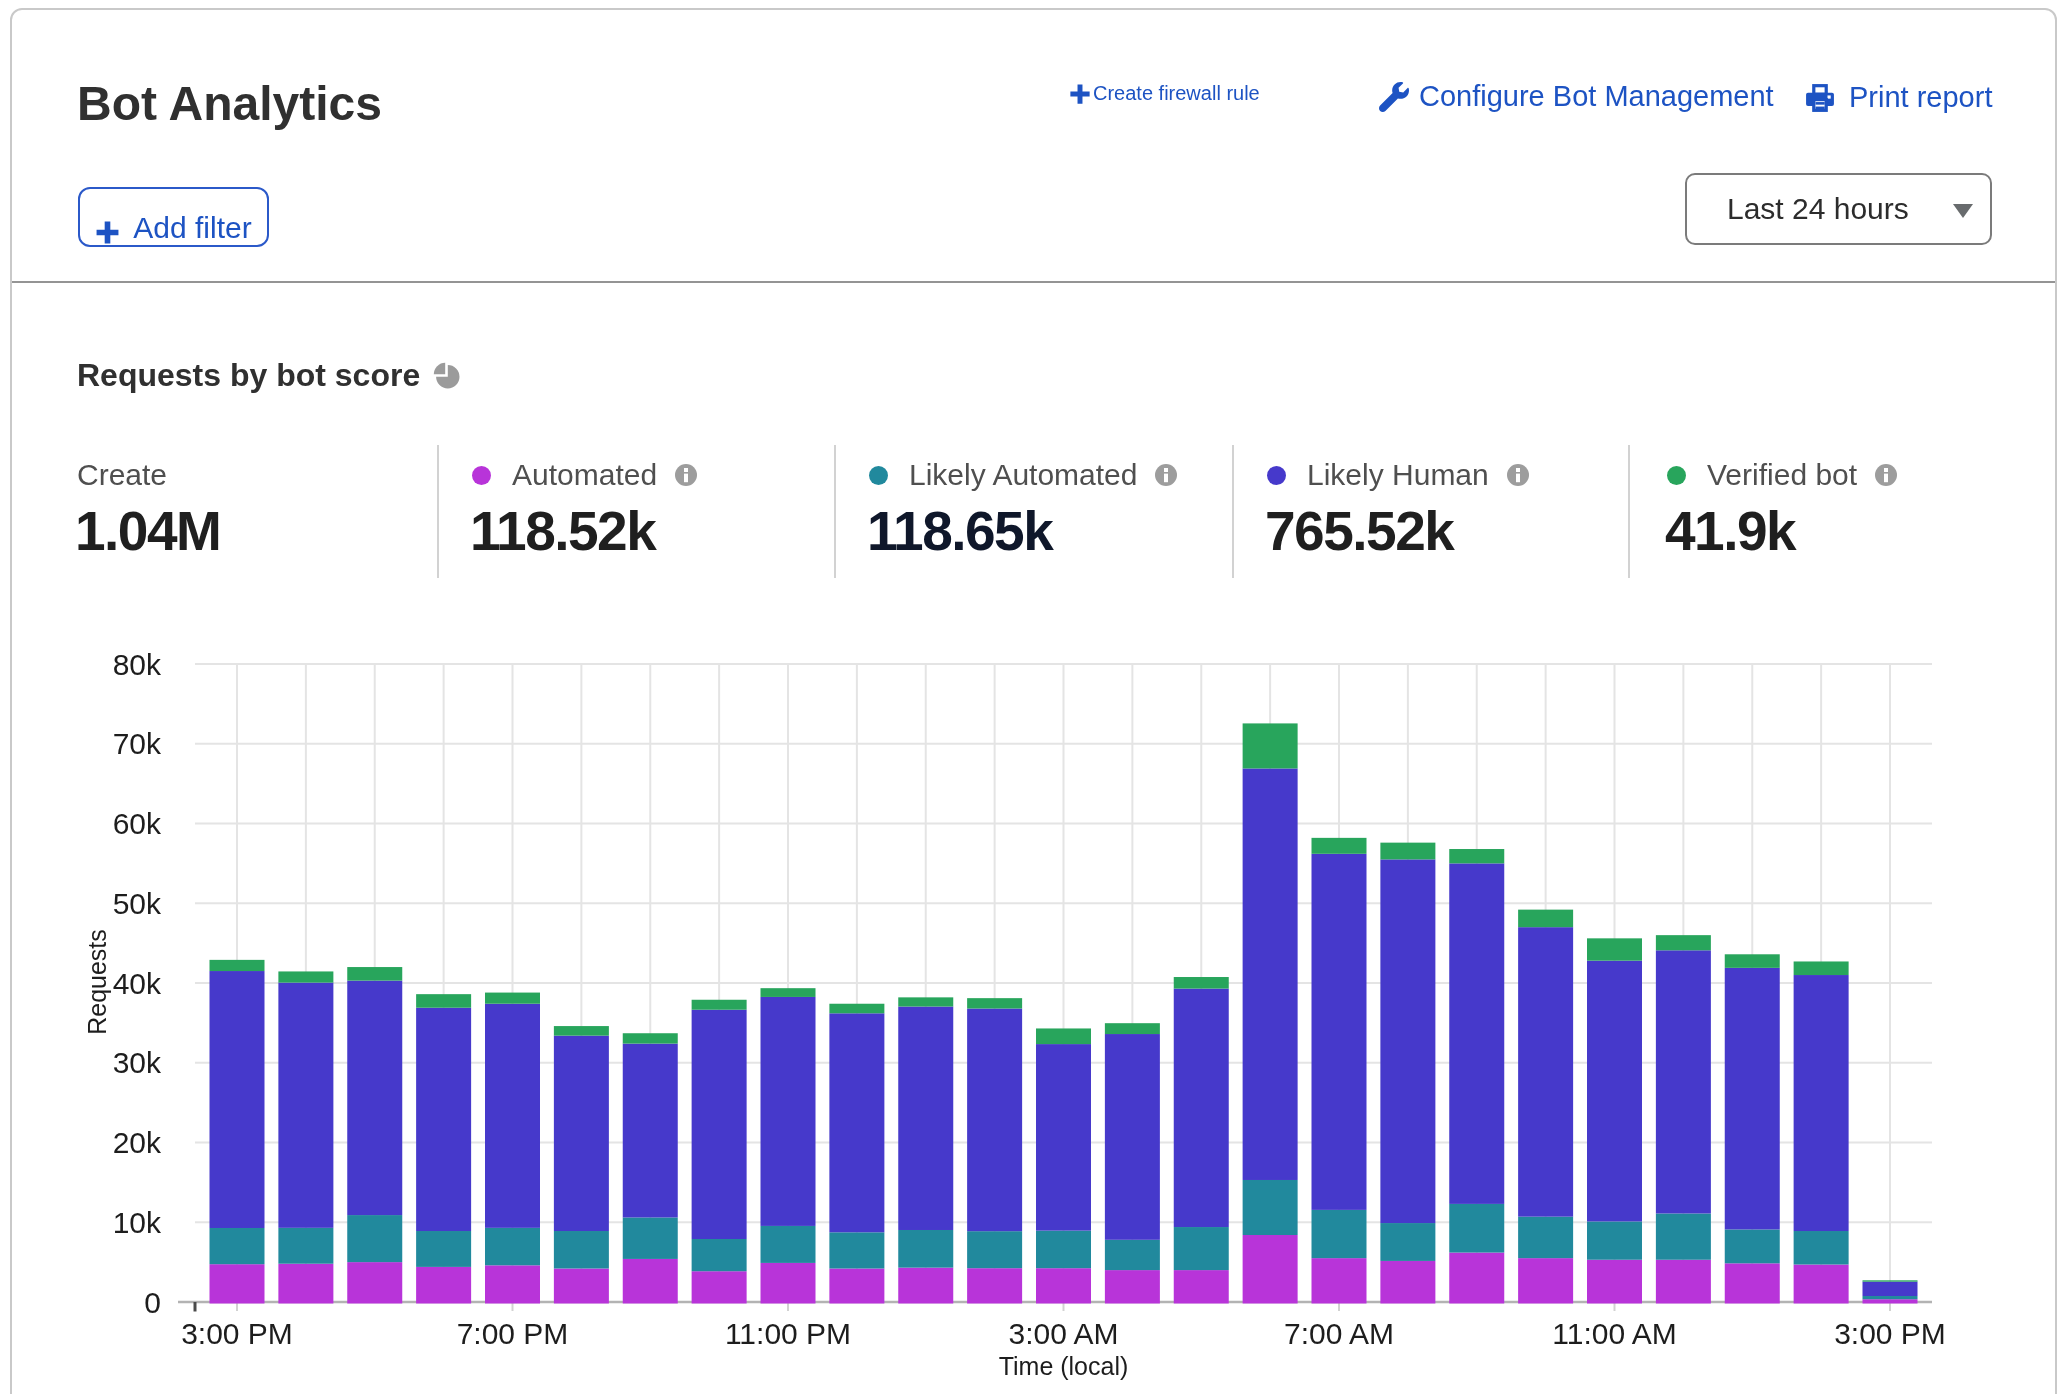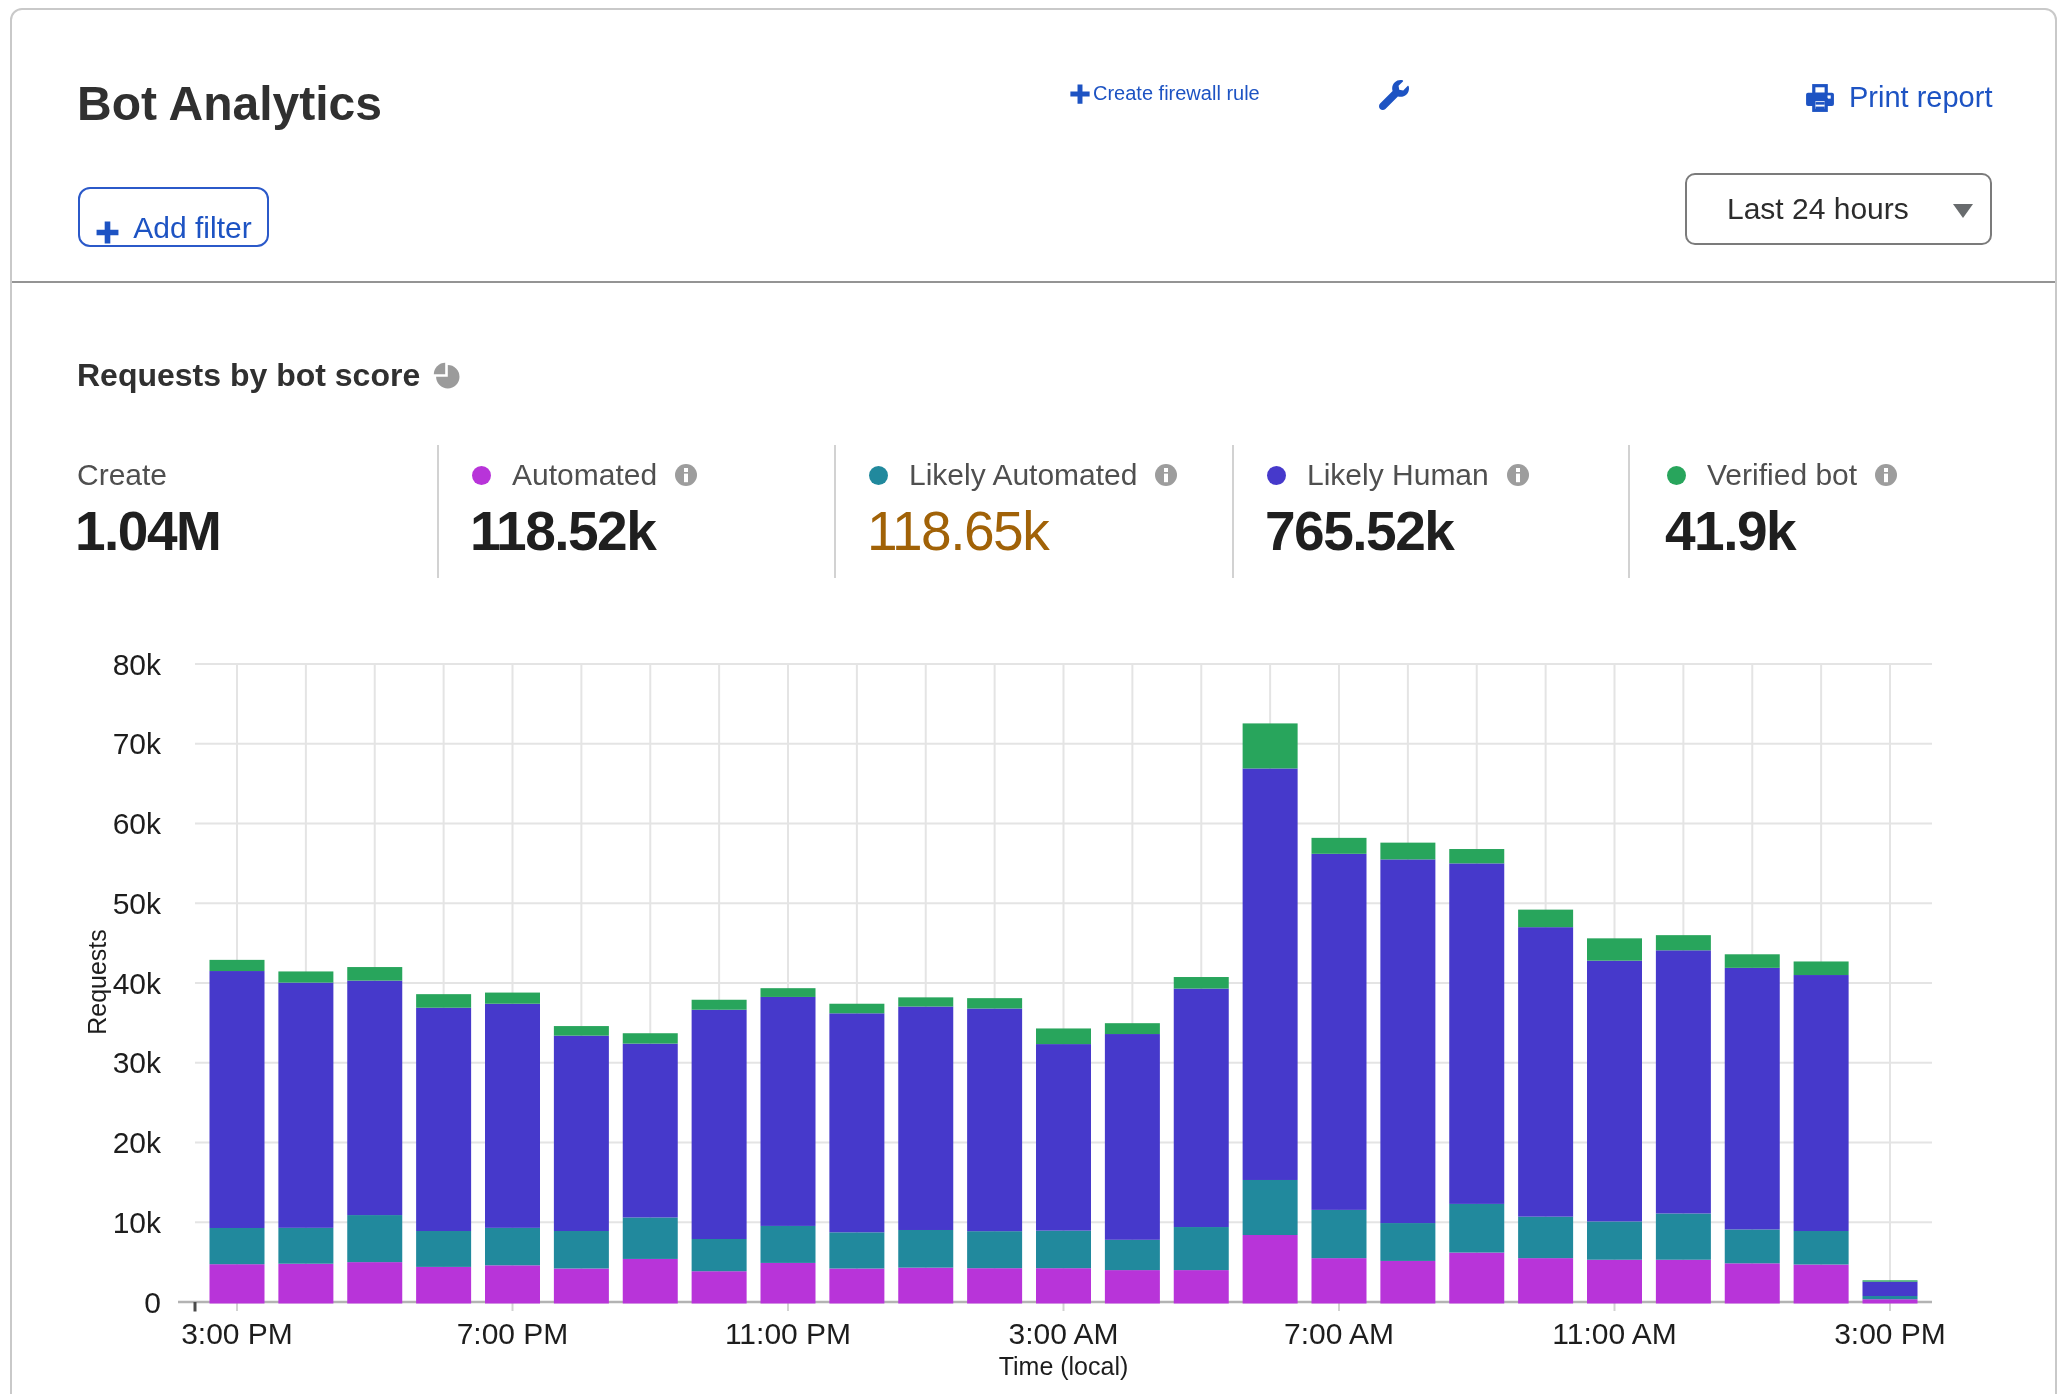--- a/index.html
+++ b/index.html
@@ -16,20 +16,21 @@
 <div class="abs" style="left:1069px;top:82px;display:flex;align-items:center;color:#1d53c3">
   <svg width="22" height="22" viewBox="0 0 24 24" style="display:block">
       <path d="M9.3 1.5h5.4v7.8h7.8v5.4h-7.8v7.8H9.3v-7.8H1.5V9.3h7.8z" fill="#1d53c3"></path>
     </svg>
     <span style="margin-left:2px;font-size:20px">Create firewall rule</span>
 </div>
 <div class="abs" style="left:1379px;top:80px;display:flex;align-items:center;color:#1d53c3">
   <svg width="30" height="30" viewBox="0 0 512 512" style="display:block">
       <path d="M507.73 109.1c-2.24-9.03-13.54-12.09-20.12-5.51l-74.36 74.36-67.88-11.31-11.31-67.88 74.36-74.36c6.62-6.62 3.43-17.9-5.66-20.16-47.38-11.74-99.55.91-136.58 37.93-39.64 39.64-50.55 97.1-34.05 147.2L18.74 402.76c-24.99 24.99-24.99 65.51 0 90.5 24.99 24.99 65.51 24.99 90.5 0l213.21-213.21c50.12 16.71 107.47 5.68 147.37-34.22 37.07-37.07 49.7-89.32 37.91-136.73z" fill="#1d53c3"></path>
     </svg>
+    <span style="margin-left:10px;font-size:29px">Configure Bot Management</span>
 </div>
 <div class="abs" style="left:1805px;top:81px;display:flex;align-items:center;color:#1d53c3">
   <svg width="30" height="28" viewBox="0 0 28 26" style="display:block">
       <rect x="8.2" y="1.5" width="11.6" height="8" fill="none" stroke="#1d53c3" stroke-width="3"></rect>
       <rect x="1" y="8" width="26" height="12.5" rx="1.8" fill="#1d53c3"></rect>
       <rect x="21" y="10.6" width="3" height="3" fill="#fff"></rect>
       <rect x="8.2" y="14.5" width="11.6" height="10" fill="#fff" stroke="#1d53c3" stroke-width="3"></rect>
       <rect x="9.8" y="16.8" width="8.6" height="2.4" fill="#1d53c3"></rect>
       <rect x="9.8" y="21" width="8.6" height="2.4" fill="#1d53c3"></rect>
     </svg>
@@ -78,21 +79,21 @@
     <span style="display:inline-block;width:19px;height:19px;border-radius:50%;background:#21899d;margin-right:21px;flex:none"></span>
     <span style="font-size:30px;color:#4f4f4f">Likely Automated</span>
     <span style="margin-left:17px;flex:none">
       <svg width="24" height="24" viewBox="0 0 24 24" style="display:block">
         <circle cx="12" cy="12" r="11" fill="#9d9d9d"></circle>
         <rect x="10" y="5" width="4" height="4" fill="#fff"></rect>
         <rect x="10" y="10.6" width="4" height="8.6" fill="#fff"></rect>
       </svg>
     </span>
   </div>
-<div style="position:absolute;left:867px;top:504px;font-size:55px;line-height:55px;font-weight:400;color:#a16207;letter-spacing:-1.5px">118.65k</div>
+<div style="position:absolute;left:867px;top:504px;font-size:55px;line-height:55px;font-weight:700;color:#0f172a;letter-spacing:-1.5px">118.65k</div>
 <div style="position:absolute;left:1267px;top:462px;display:flex;align-items:center;height:26px">
     <span style="display:inline-block;width:19px;height:19px;border-radius:50%;background:#4639cb;margin-right:21px;flex:none"></span>
     <span style="font-size:30px;color:#4f4f4f">Likely Human</span>
     <span style="margin-left:17px;flex:none">
       <svg width="24" height="24" viewBox="0 0 24 24" style="display:block">
         <circle cx="12" cy="12" r="11" fill="#9d9d9d"></circle>
         <rect x="10" y="5" width="4" height="4" fill="#fff"></rect>
         <rect x="10" y="10.6" width="4" height="8.6" fill="#fff"></rect>
       </svg>
     </span>

